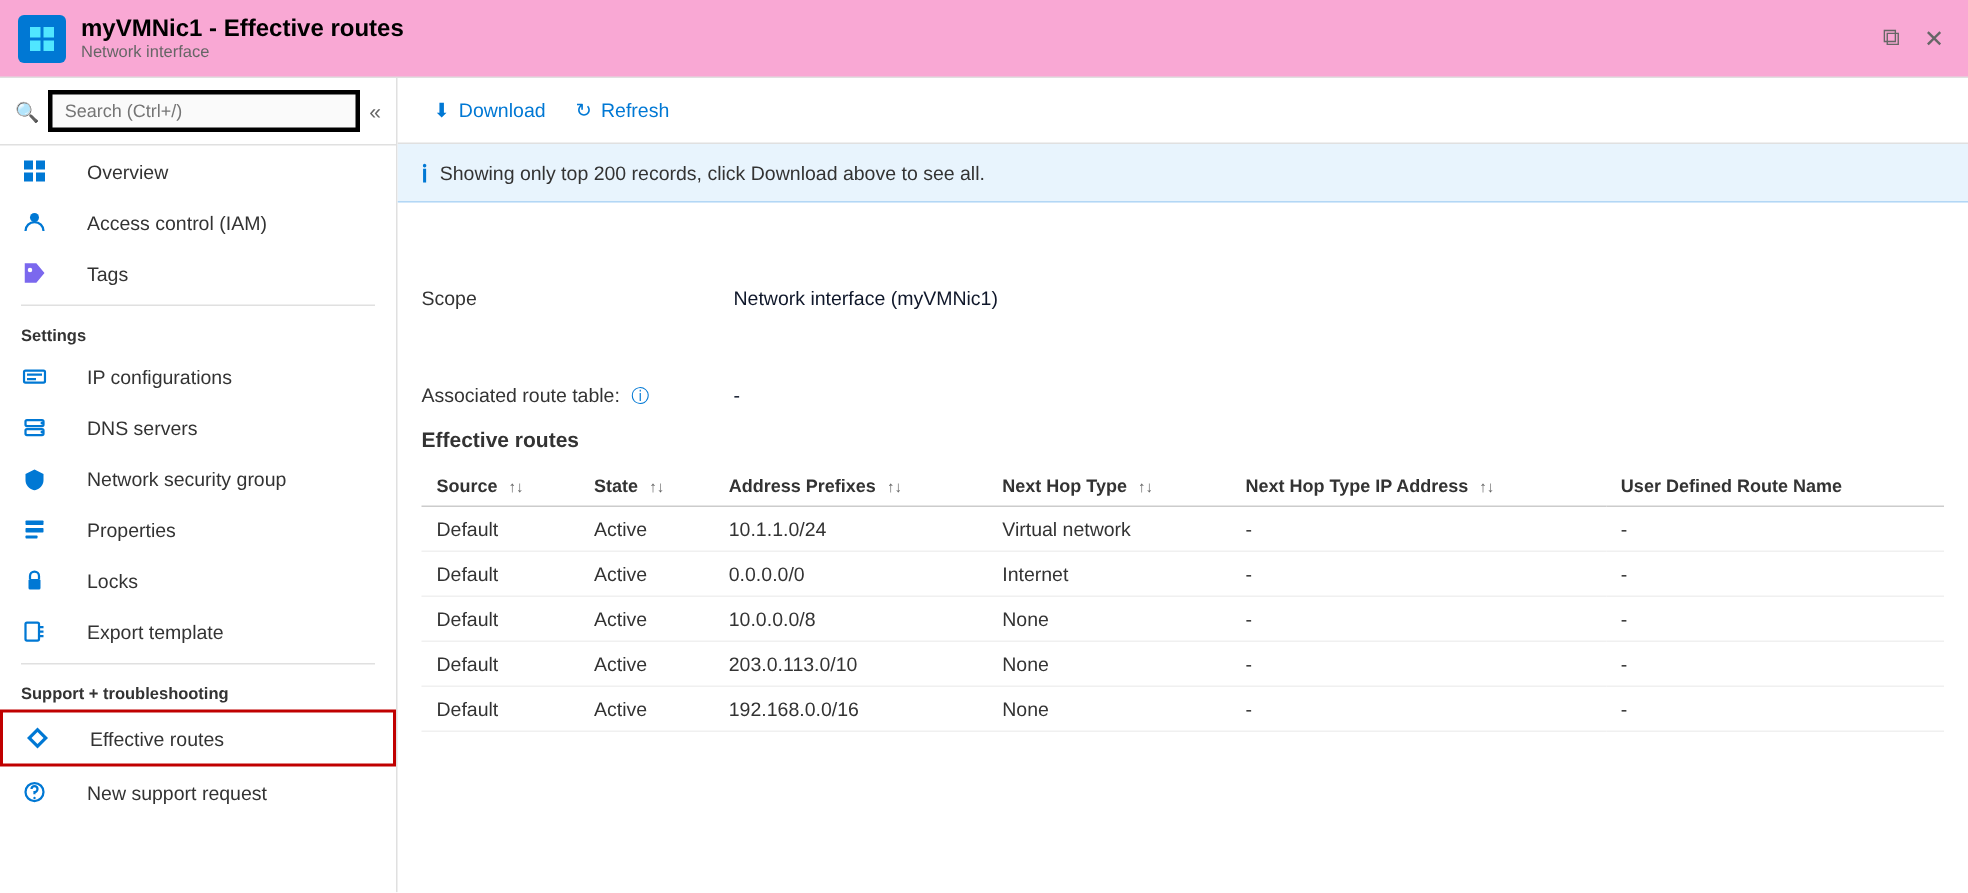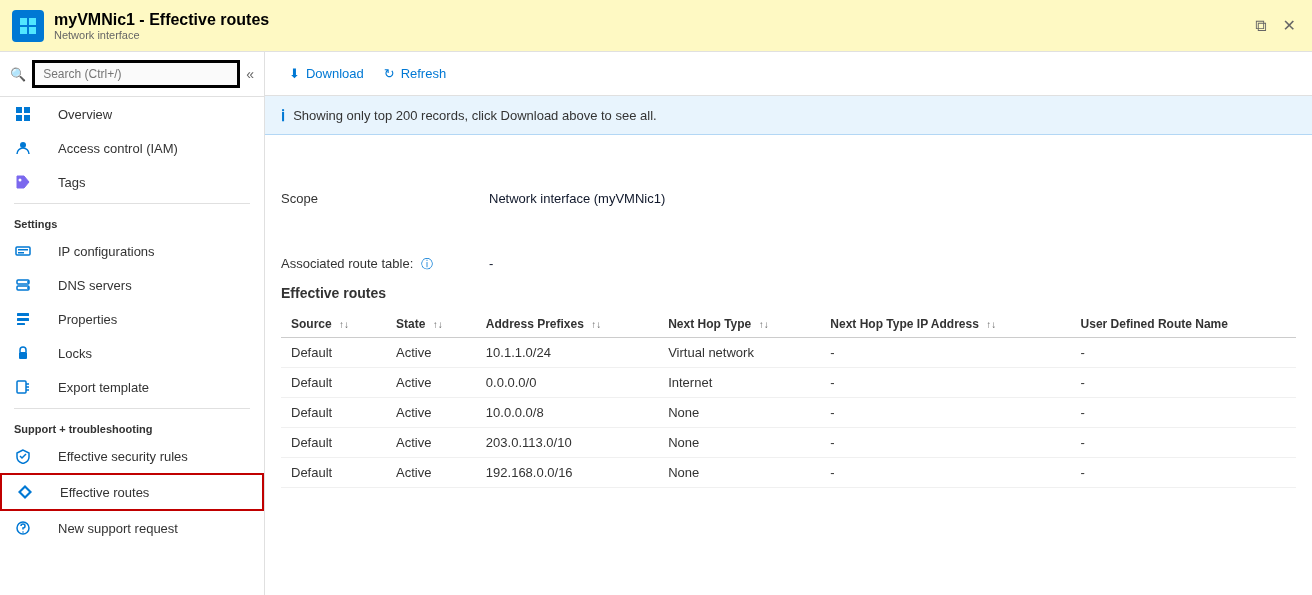--- a/index.html
+++ b/index.html
@@ -1,21 +1,21 @@
 <!DOCTYPE html>
 <html><head>
   <meta charset="utf-8">
   <style>
     * { box-sizing: border-box; margin: 0; padding: 0; }
     body { font-family: 'Segoe UI', Arial, sans-serif; font-size: 13px; color: #333; background: #fff; display: flex; flex-direction: column; height: 595px; overflow: hidden; }
 
     
     .title-bar {
       display: flex; align-items: center; justify-content: space-between;
-      padding: 8px 12px; border-bottom: 1px solid #e0e0e0; background: #fef9c3;
+      padding: 8px 12px; border-bottom: 1px solid #e0e0e0; background: #f9a8d4;
       min-height: 52px;
     }
     .title-bar-left { display: flex; align-items: center; gap: 10px; }
     .title-bar-icon {
       width: 32px; height: 32px; background: #0078d4;
       border-radius: 4px; display: flex; align-items: center; justify-content: center;
     }
     .title-bar-icon svg { width: 20px; height: 20px; }
     .title-bar-text h1 { font-size: 16px; font-weight: 600; color: #000; }
     .title-bar-text p { font-size: 11px; color: #666; }
@@ -189,20 +189,28 @@
         <svg width="16" height="16" viewBox="0 0 16 16">
             <rect x="2" y="3" width="12" height="4" rx="1" fill="none" stroke="#0078d4" stroke-width="1.5"></rect>
             <rect x="2" y="9" width="12" height="4" rx="1" fill="none" stroke="#0078d4" stroke-width="1.5"></rect>
             <circle cx="13" cy="5" r="1" fill="#0078d4"></circle>
             <circle cx="13" cy="11" r="1" fill="#0078d4"></circle>
           </svg>
       </span>
       <span>DNS servers</span>
     </div>
 
+    <div class="sidebar-item">
+      <span class="icon">
+        <svg width="16" height="16" viewBox="0 0 16 16">
+            <path d="M8 2L2 5v4c0 3.5 2.5 6 6 7 3.5-1 6-3.5 6-7V5z" fill="#0078d4"></path>
+          </svg>
+      </span>
+      <span>Network security group</span>
+    </div>
 
     <div class="sidebar-item">
       <span class="icon">
         <svg width="16" height="16" viewBox="0 0 16 16">
             <rect x="2" y="2" width="12" height="3" rx="0.5" fill="#0078d4"></rect>
             <rect x="2" y="7" width="12" height="3" rx="0.5" fill="#0078d4"></rect>
             <rect x="2" y="12" width="8" height="2" rx="0.5" fill="#0078d4"></rect>
           </svg>
       </span>
       <span>Properties</span>
@@ -224,29 +232,20 @@
             <rect x="2" y="2" width="9" height="12" rx="1" fill="none" stroke="#0078d4" stroke-width="1.5"></rect>
             <path d="M11 5h3M11 8h3M11 11h3" stroke="#0078d4" stroke-width="1.5"></path>
           </svg>
       </span>
       <span>Export template</span>
     </div>
 
     <hr class="section-divider">
     <div class="section-label">Support + troubleshooting</div>
 
-    <div class="sidebar-item">
-      <span class="icon">
-        <svg width="16" height="16" viewBox="0 0 16 16">
-            <path d="M8 2L2 5v4c0 3.5 2.5 5.5 6 6.5 3.5-1 6-3 6-6.5V5z" fill="none" stroke="#0078d4" stroke-width="1.5"></path>
-            <path d="M5 8l2 2 4-4" stroke="#0078d4" stroke-width="1.5" fill="none"></path>
-          </svg>
-      </span>
-      <span>Effective security rules</span>
-    </div>
 
     <div class="sidebar-item active">
       <span class="icon">
         <svg width="16" height="16" viewBox="0 0 16 16">
             <polygon points="8,1 15,8 8,15 1,8" fill="#0078d4"></polygon>
             <polygon points="8,4 12,8 8,12 4,8" fill="white"></polygon>
           </svg>
       </span>
       <span>Effective routes</span>
     </div>

